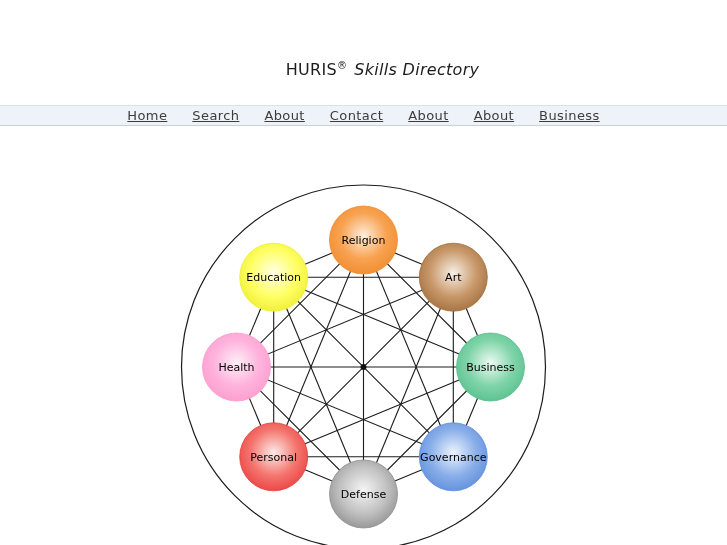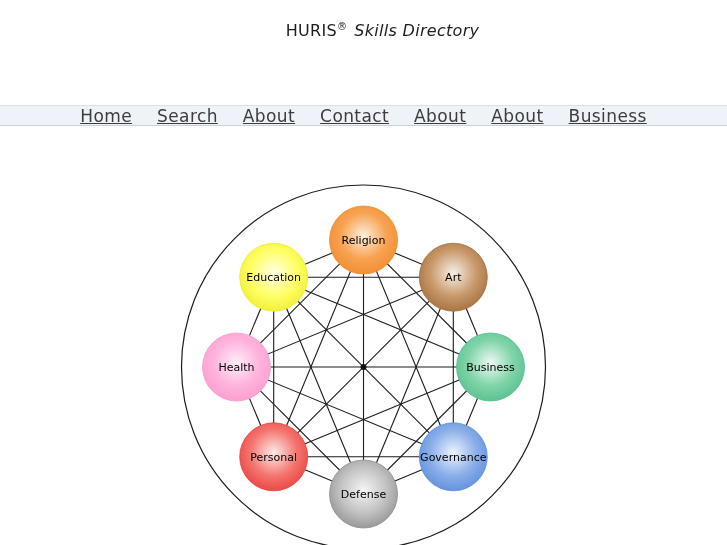--- a/index.html
+++ b/index.html
@@ -2,21 +2,21 @@
 <html><head>
 <meta charset="utf-8">
 <style>
   html, body { margin: 0; padding: 0; background: #ffffff; }
   body {
     width: 727px; height: 545px; overflow: hidden; position: relative;
     font-family: "DejaVu Sans", "Liberation Sans", sans-serif;
   }
   
   .page-header {
-    padding-top: 21px;
+    padding-top: 60px;
     text-align: center;
     margin-left: 38px;
   }
   .page-title {
     margin: 0;
     font-size: 16px;
     font-weight: normal;
     color: #1d1d1d;
     letter-spacing: 0.3px;
   }
@@ -37,21 +37,21 @@
     background: #eef3f9;
     border-top: 1px solid #dbe1e6;
     border-bottom: 1px solid #ccd1d6;
     display: flex;
     justify-content: center;
     align-items: center;
     gap: 25px;
   }
   .nav-bar a {
     color: #3c3c3c;
-    font-size: 17px;
+    font-size: 13px;
     letter-spacing: 0.4px;
     text-decoration: underline;
     cursor: pointer;
   }
   
   .diagram-wrap {
     position: absolute;
     left: 0; top: 130px;
     width: 672px; height: 415px;
   }

